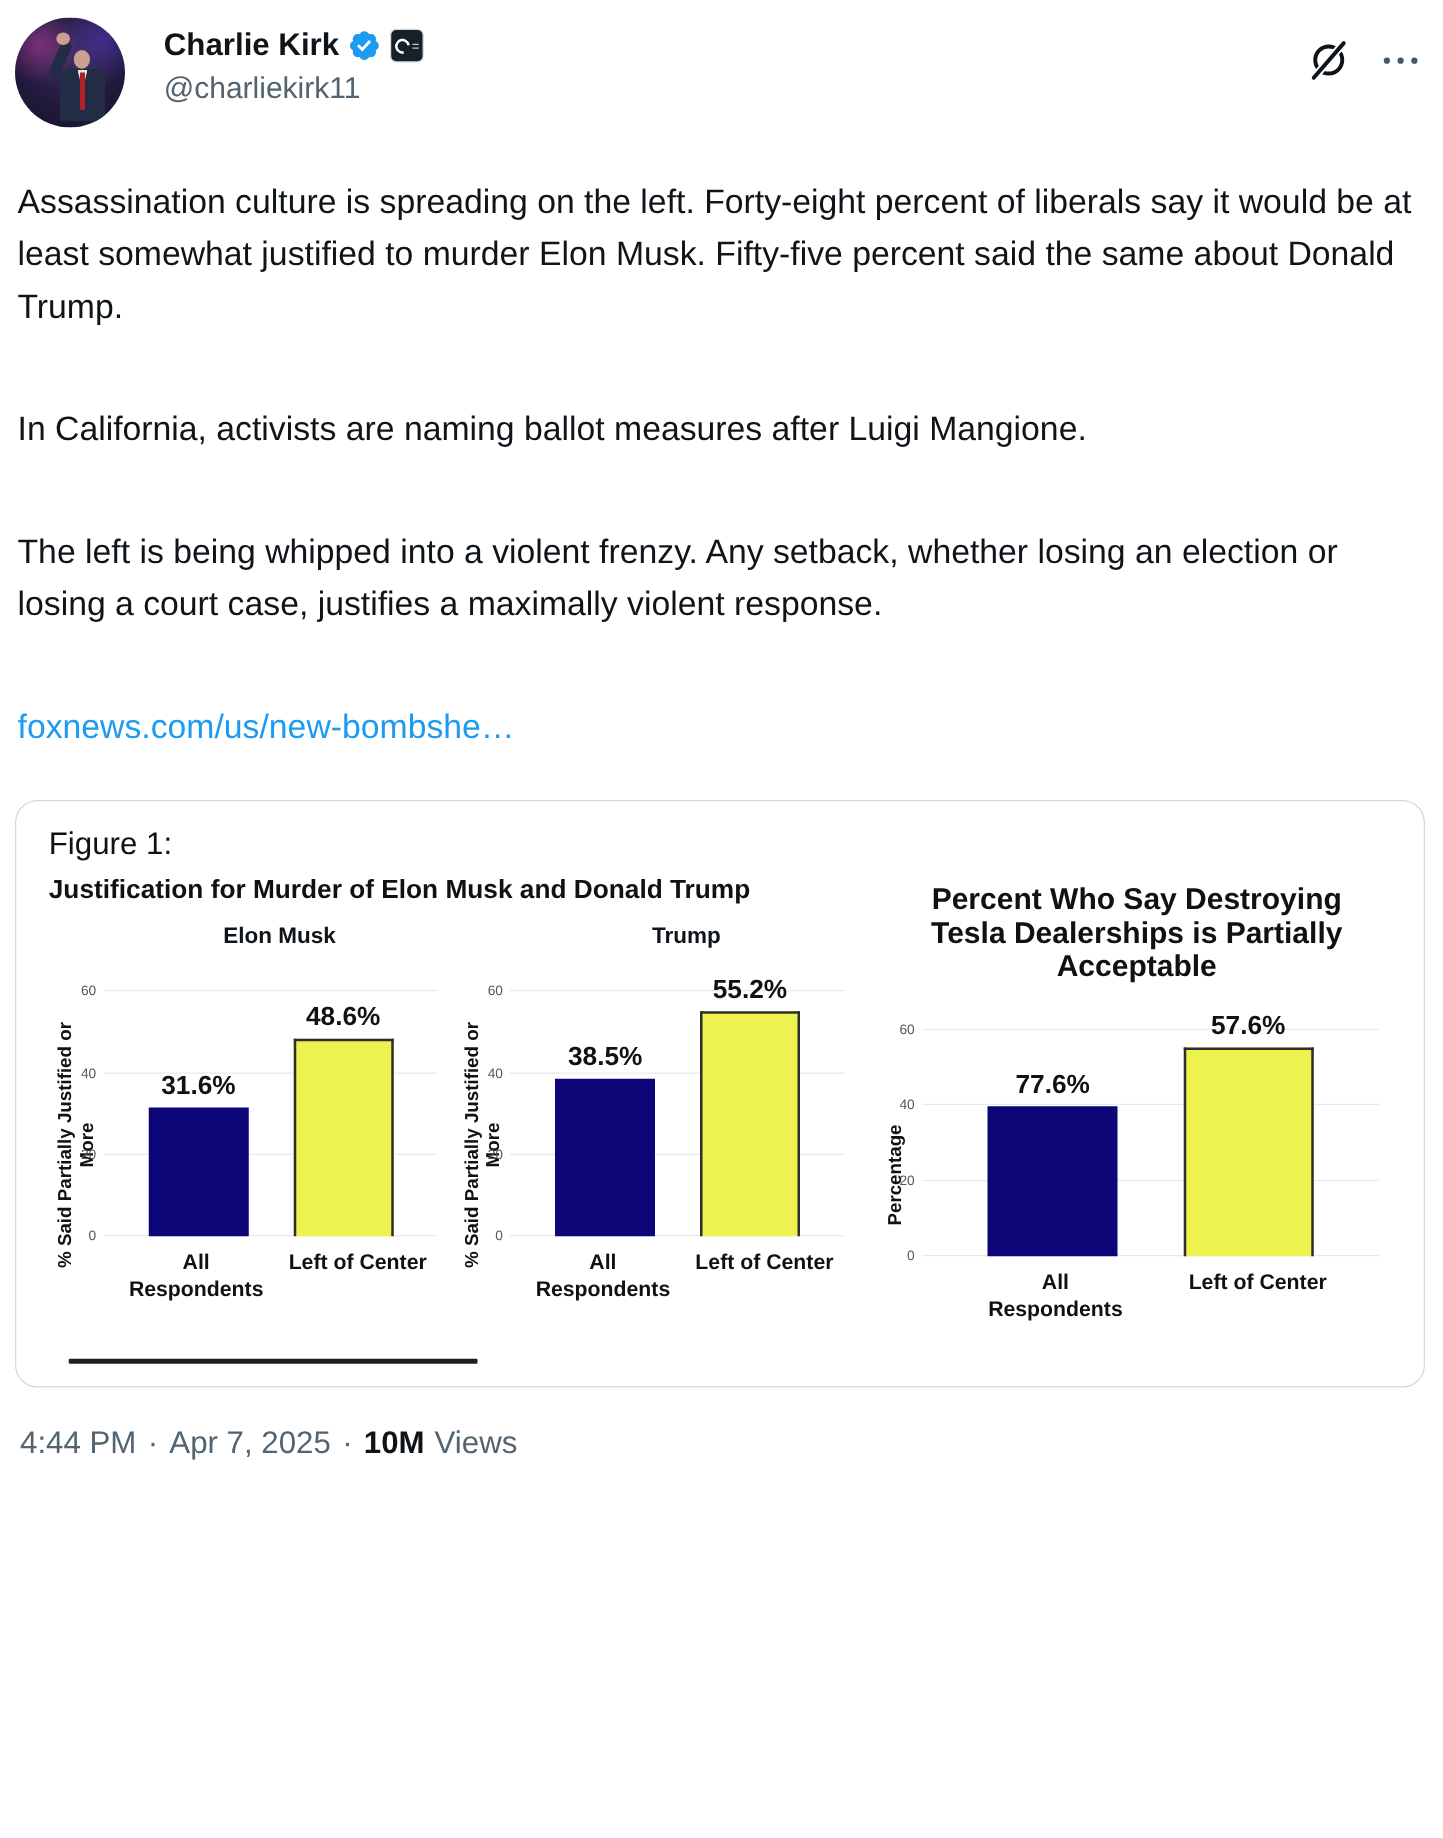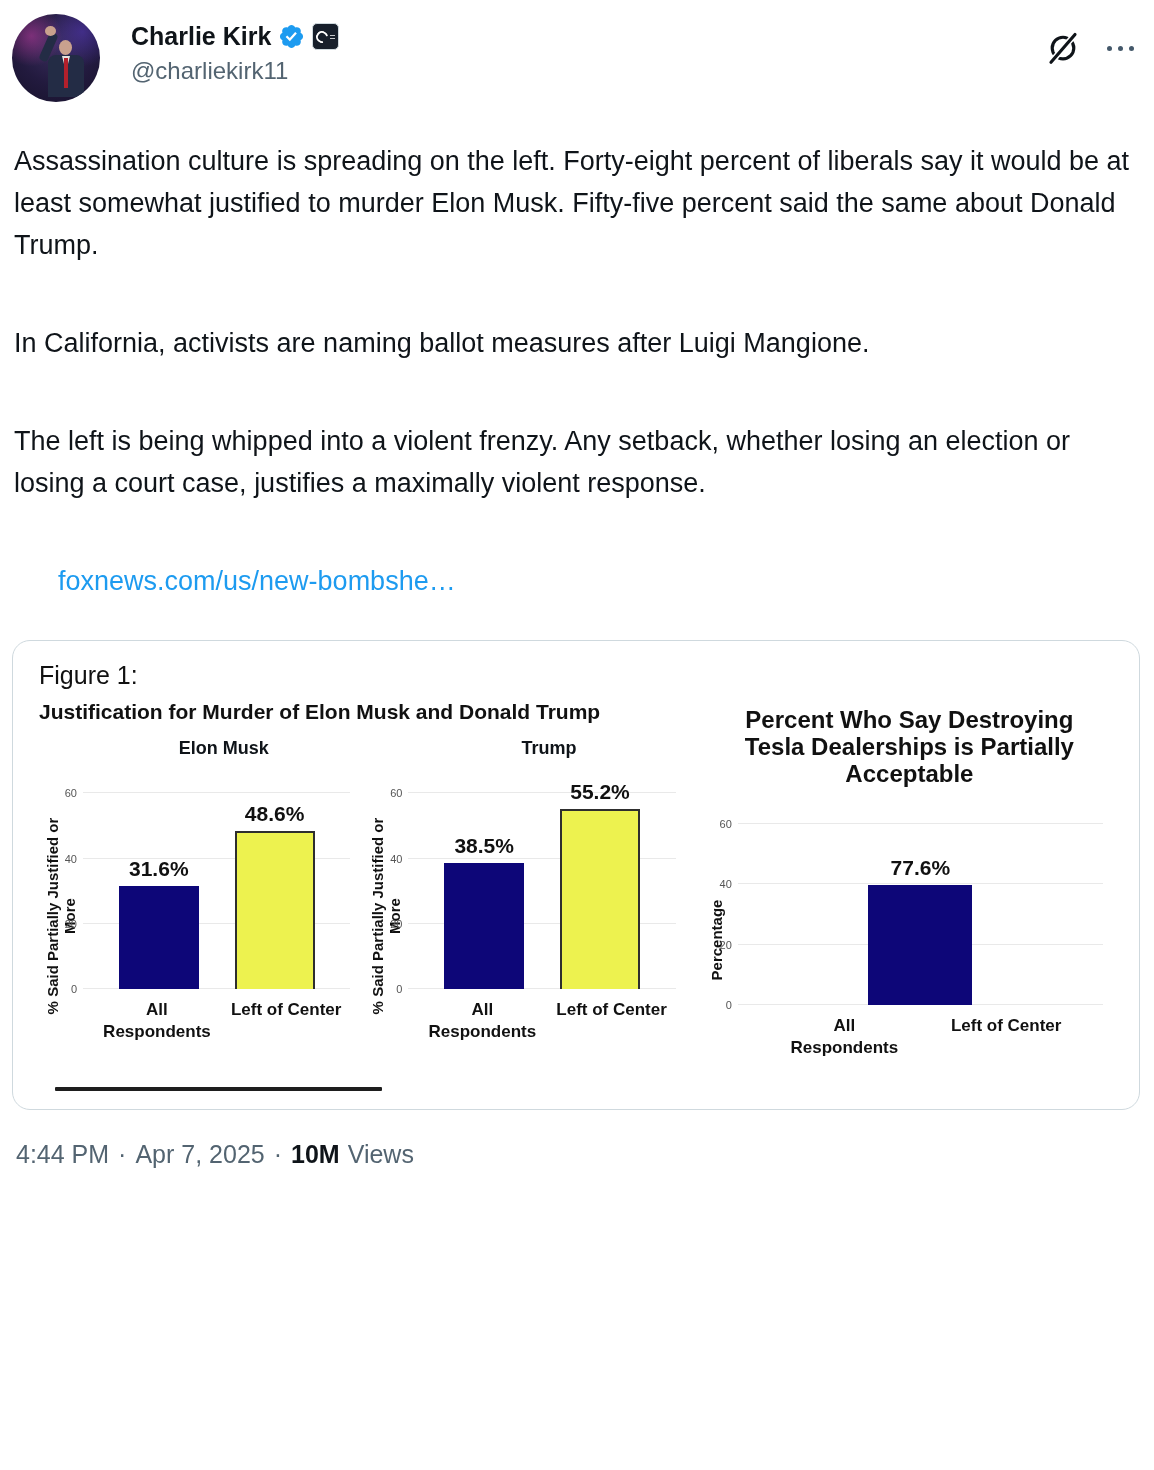--- a/index.html
+++ b/index.html
@@ -45,21 +45,21 @@
   .handle{font-size:24px;color:var(--muted);margin-top:6px;cursor:pointer;}
   .header-actions{position:absolute;right:4px;top:16px;display:flex;align-items:center;gap:24px;}
   .grok-btn{width:36px;height:36px;cursor:pointer;display:flex;align-items:center;justify-content:center;}
   .more-btn{display:flex;gap:6px;align-items:center;cursor:pointer;padding:6px 2px;}
   .more-btn i{width:5px;height:5px;border-radius:50%;background:#44586a;display:block;}
 
   
   .post-body{margin:26px 0 0 2px;font-size:27px;line-height:42px;color:var(--text);}
   .post-body p{margin-bottom:56px;max-width:1130px;}
   .post-body p:last-child{margin-bottom:0;}
-  .post-link{color:var(--link);text-decoration:none;font-size:27px;cursor:pointer;display:inline-block;margin-top:0;margin-left:44px;}
+  .post-link{color:var(--link);text-decoration:none;font-size:27px;cursor:pointer;display:inline-block;margin-top:0;}
 
   
   .card{
     margin-top:38px;border:1px solid var(--card_border);border-radius:18px;
     background:#fff;overflow:hidden;padding:20px 22px 8px 26px;cursor:pointer;
   }
   .fig-caption{font-size:25px;color:#111;margin-bottom:10px;}
   .fig-grid{display:flex;}
   .left-group{width:652px;}
   .right-group{width:424px;margin-left:4px;}
@@ -251,20 +251,24 @@
                 <div class="grid g3"></div>
               <span class="tick t0">0</span>
               <span class="tick t1">20</span>
               <span class="tick t2">40</span>
               <span class="tick t3">60</span>
               <div class="bars">
                 <div class="bargroup">
                   <span class="val">77.6%</span>
                   <div class="bar navy" style="height: 61.2308%;"></div>
                 </div>
+                <div class="bargroup">
+                  <span class="val">57.6%</span>
+                  <div class="bar yellow" style="height: 88.6154%;"></div>
+                </div>
               </div>
             </div>
             <div class="xlabels">
               <span>All Respondents</span>
               <span>Left of Center</span>
             </div>
           </div>
         </div>
       </div>
 

